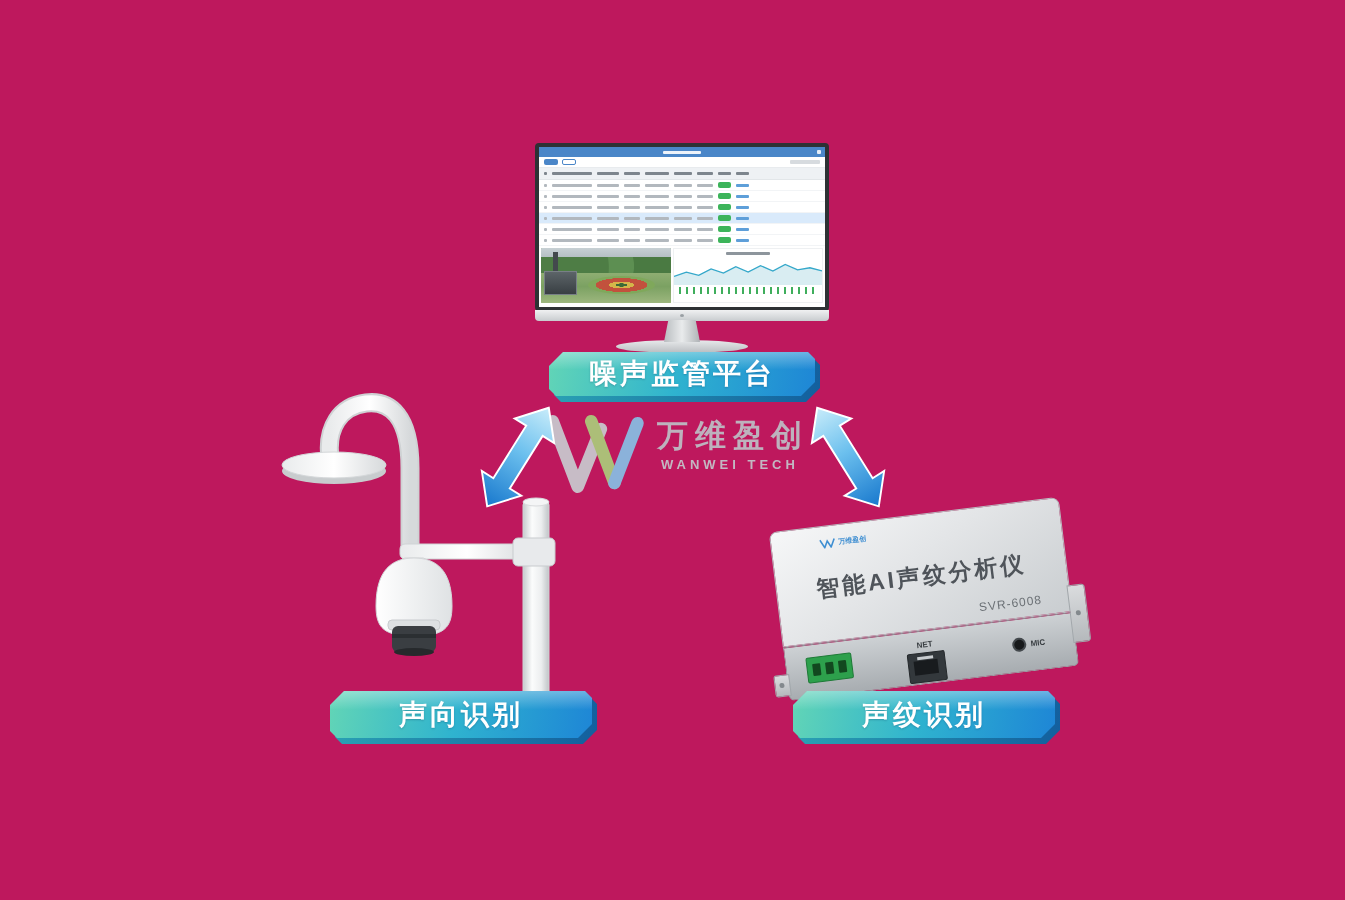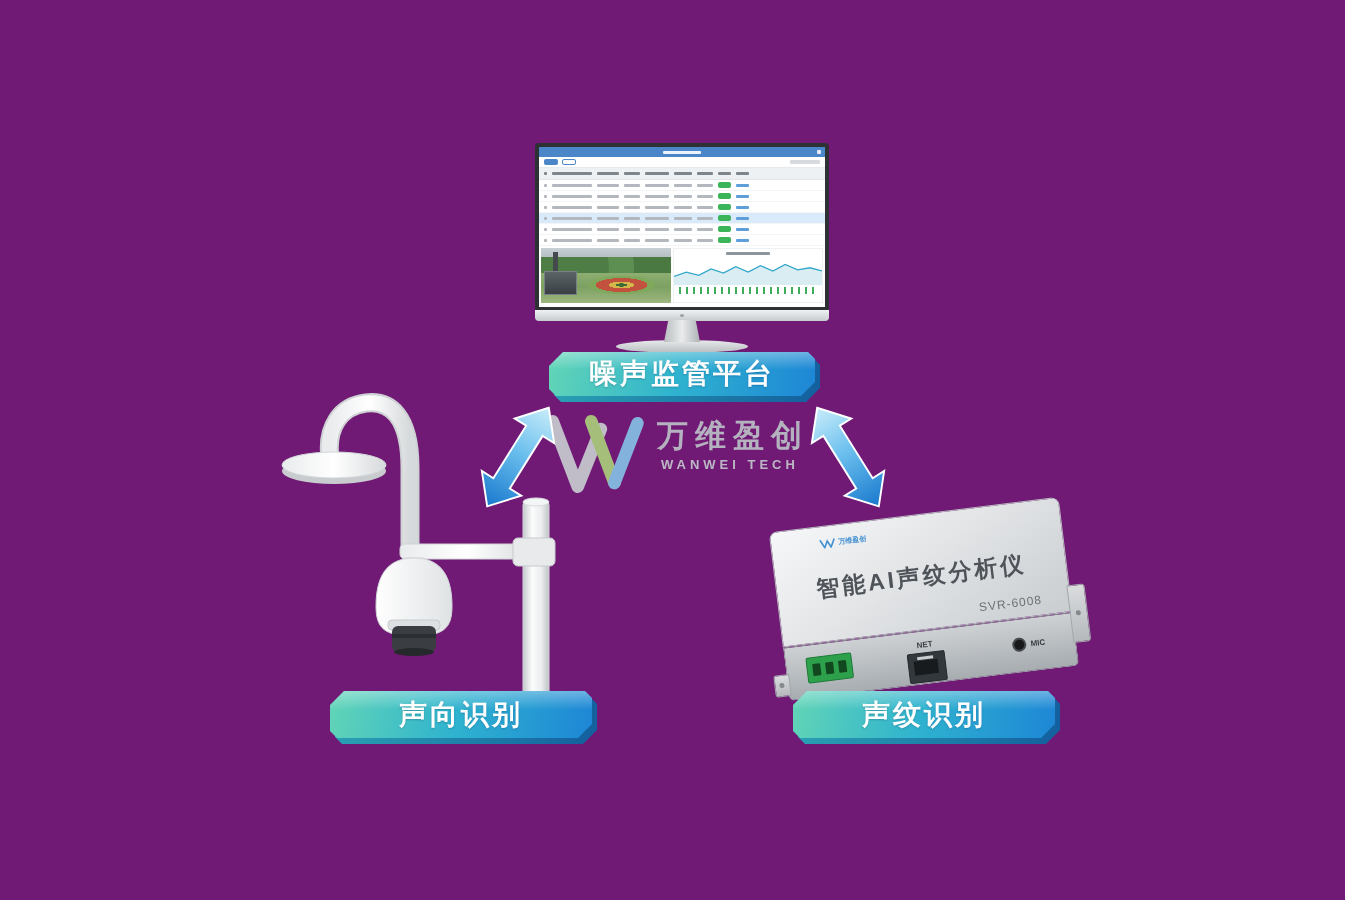--- a/index.html
+++ b/index.html
@@ -1,16 +1,16 @@
 <!DOCTYPE html>
 <html><head>
 <meta charset="utf-8">
 <style>
   html,body{margin:0;padding:0;background:#ffffff;}
-  .canvas{position:relative;width:1345px;height:900px;background:#701a75;overflow:hidden;
+  .canvas{position:relative;width:1345px;height:900px;background:#be185d;overflow:hidden;
           font-family:"Liberation Sans","DejaVu Sans",sans-serif;}
 
   
   .watermark{position:absolute;left:545px;top:403px;width:290px;height:110px;z-index:1;opacity:.9;}
   .wm-logo{position:absolute;left:0;top:0;width:106px;height:102px;}
   .wm-text-cn{position:absolute;left:112px;top:12px;font-size:31px;color:#bdc3c8;letter-spacing:7px;font-weight:bold;}
   .wm-text-en{position:absolute;left:116px;top:54px;font-size:13px;color:#c4c9cd;letter-spacing:4px;font-weight:bold;}
 
   
   .arrow{position:absolute;z-index:2;width:62px;}

